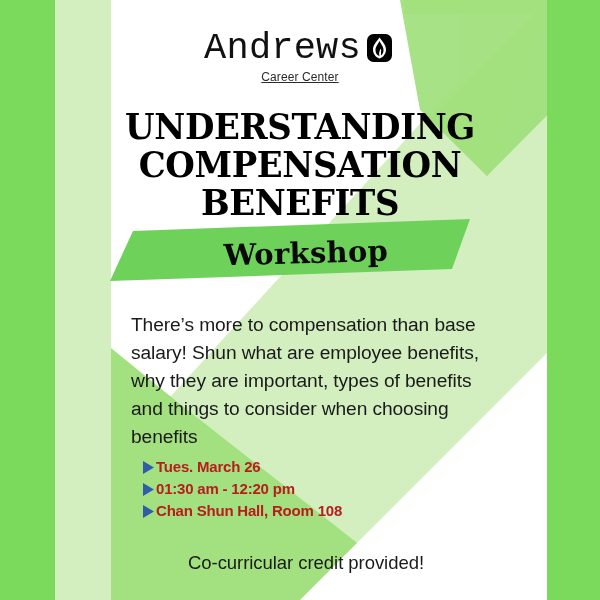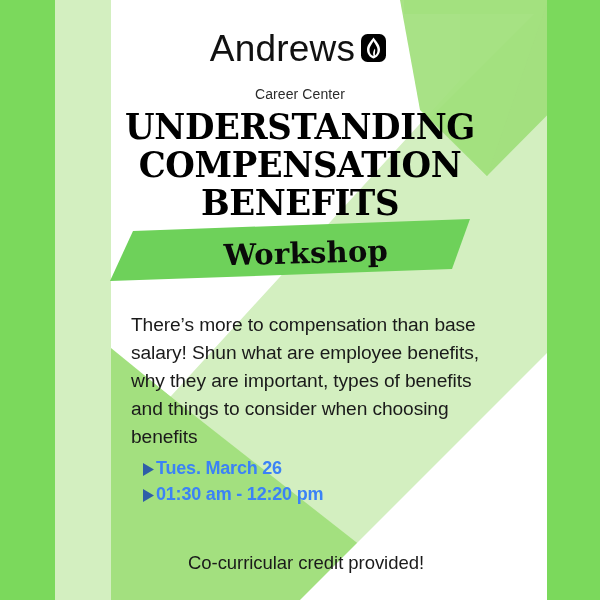--- a/index.html
+++ b/index.html
@@ -32,38 +32,39 @@
     text-align:center;
   }
   .logo-wordmark {
     display:inline-flex;
     align-items:center;
     justify-content:center;
     gap:2px;
     line-height:1;
   }
   .logo-word {
-    font-family:Liberation Sans, sans-serif;
+    font-family:Liberation Mono, monospace;
     font-size:37px;
     font-weight:400;
     color:#111111;
     letter-spacing:0.2px;
   }
   .logo-flame {
     display:inline-block;
     width:27px; height:30px;
     margin:0 3px 2px 3px;
   }
   .logo-sub {
-    margin-top:19px;
-    font-family:"Liberation Sans", sans-serif;
-    font-size:14px;
+    margin-top:3px;
+    font-family:"Liberation Sans", sans-serif;
+    font-size:12px;
     font-weight:400;
     color:#2b2b2b;
     letter-spacing:0.1px;
+    text-decoration:underline;
   }
 
   
   .headline {
     position:absolute;
     top:108px; left:0; width:600px;
     text-align:center;
     font-family:"DejaVu Serif", serif;
     font-weight:700;
     font-size:35px;
@@ -125,23 +126,23 @@
   }
   .bullet-tri {
     flex:0 0 auto;
     width:11px; height:13px;
     position:relative;
     top:2px;
   }
   .detail-text {
     font-family:"Liberation Sans", sans-serif;
     font-weight:700;
-    font-size:18px;
+    font-size:15px;
     line-height:1.32;
-    color:#3b82f6;
+    color:#b91c1c;
     letter-spacing:-0.2px;
     white-space:nowrap;
   }
 
   
   .footer-note {
     position:absolute;
     top:552px; left:0; width:600px;
     text-align:center;
     font-family:"Liberation Sans", sans-serif;
@@ -225,19 +226,27 @@
 
       <div class="detail-row">
         <span class="bullet-tri">
           <svg viewBox="0 0 11 13" width="11" height="13" aria-hidden="true">
             <polygon points="0,0 11,6.5 0,13" fill="#2E5EA8"></polygon>
           </svg>
         </span>
         <span class="detail-text">01:30 am - 12:20 pm</span>
       </div>
 
+      <div class="detail-row">
+        <span class="bullet-tri">
+          <svg viewBox="0 0 11 13" width="11" height="13" aria-hidden="true">
+            <polygon points="0,0 11,6.5 0,13" fill="#2E5EA8"></polygon>
+          </svg>
+        </span>
+        <span class="detail-text">Chan Shun Hall, Room 108</span>
+      </div>
 
     </div>
 
     <div class="footer-note">Co-curricular credit provided!</div>
 
   </div>
 </div>
 
 </body></html>

